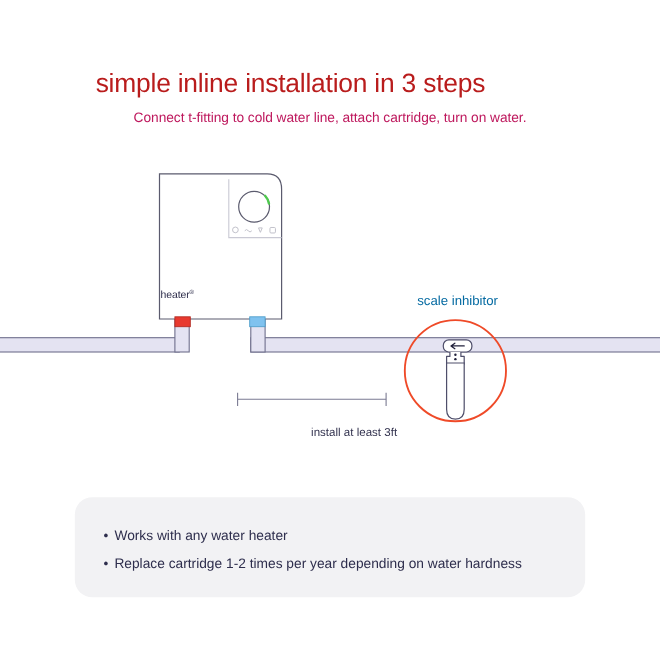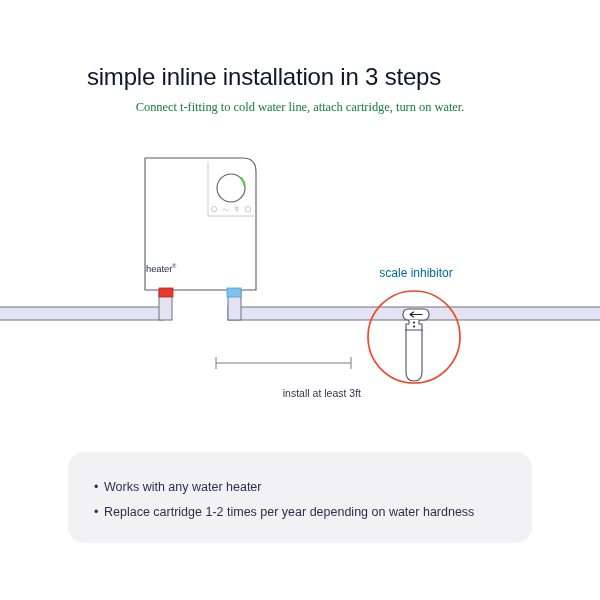--- a/index.html
+++ b/index.html
@@ -25,36 +25,35 @@
 
   
   .title {
     position: absolute;
     left: 0;
     top: 62px;
     width: 528px;
     text-align: center;
     font-size: 24px;
     font-weight: 400;
-    color: #0f172a;
+    color: #b91c1c;
     letter-spacing: -0.2px;
     line-height: 30px;
   }
   .subtitle {
     position: absolute;
     left: 0;
     top: 98px;
     width: 600px;
     text-align: center;
     font-size: 12.5px;
     font-weight: 400;
-    color: #15803d;
+    color: #be185d;
     letter-spacing: -0.05px;
     line-height: 18px;
-    font-family: Liberation Serif, serif;
   }
 
   
   .illustration {
     position: absolute;
     left: 0;
     top: 0;
     width: 600px;
     height: 600px;
   }

